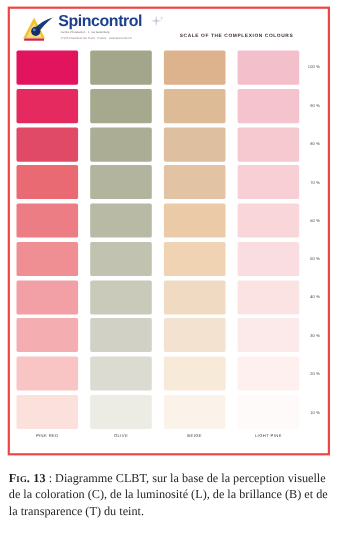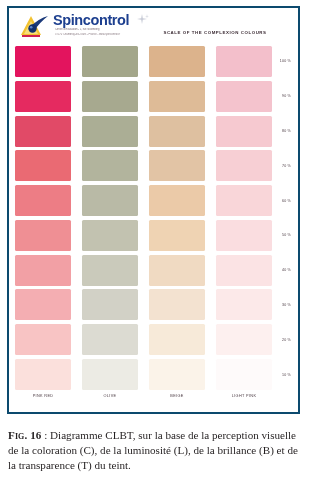--- a/index.html
+++ b/index.html
@@ -22,21 +22,21 @@
   }
 
   
   #figure-panel {
     position: absolute;
     left: 7px;
     top: 6px;
     width: 293px;
     height: 408px;
     box-sizing: border-box;
-    border: 2px solid #0c4a6e;
+    border: 2px solid #ef4444;
     background: #ffffff;
   }
 
   
   #panel-header {
     position: absolute;
     left: 0;
     top: 0;
     width: 100%;
     height: 40px;
@@ -315,16 +315,16 @@
     <div id="column-labels">
         <div class="column-label">PINK RED</div>
         <div class="column-label">OLIVE</div>
         <div class="column-label">BEIGE</div>
         <div class="column-label">LIGHT PINK</div>
       </div>
 
   </div>
 
   <div id="caption">
-    <span id="caption-figno">Fig. 16</span><span> : </span><span>Diagramme CLBT, sur la base de la perception visuelle de la coloration (C), de la luminosité (L), de la brillance (B) et de la transparence (T) du teint.</span>
+    <span id="caption-figno">Fig. 13</span><span> : </span><span>Diagramme CLBT, sur la base de la perception visuelle de la coloration (C), de la luminosité (L), de la brillance (B) et de la transparence (T) du teint.</span>
   </div>
 
 </div>
 
 </body></html>

